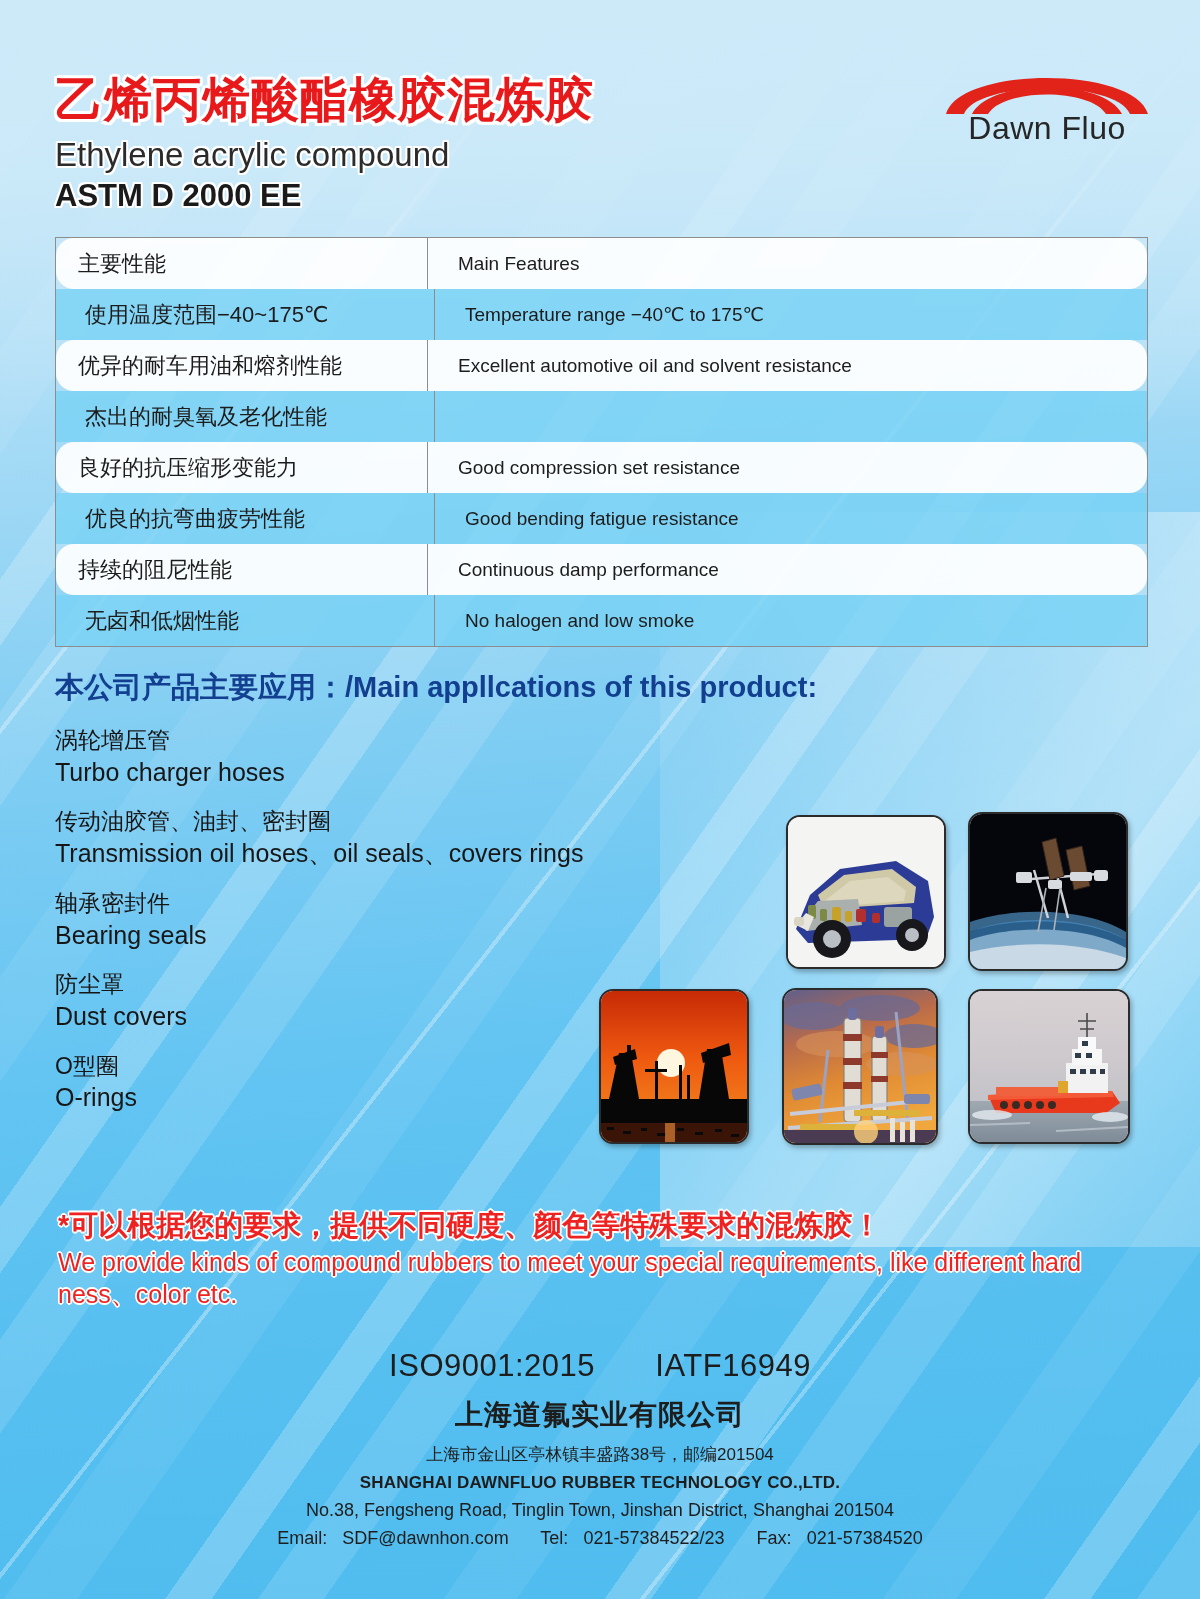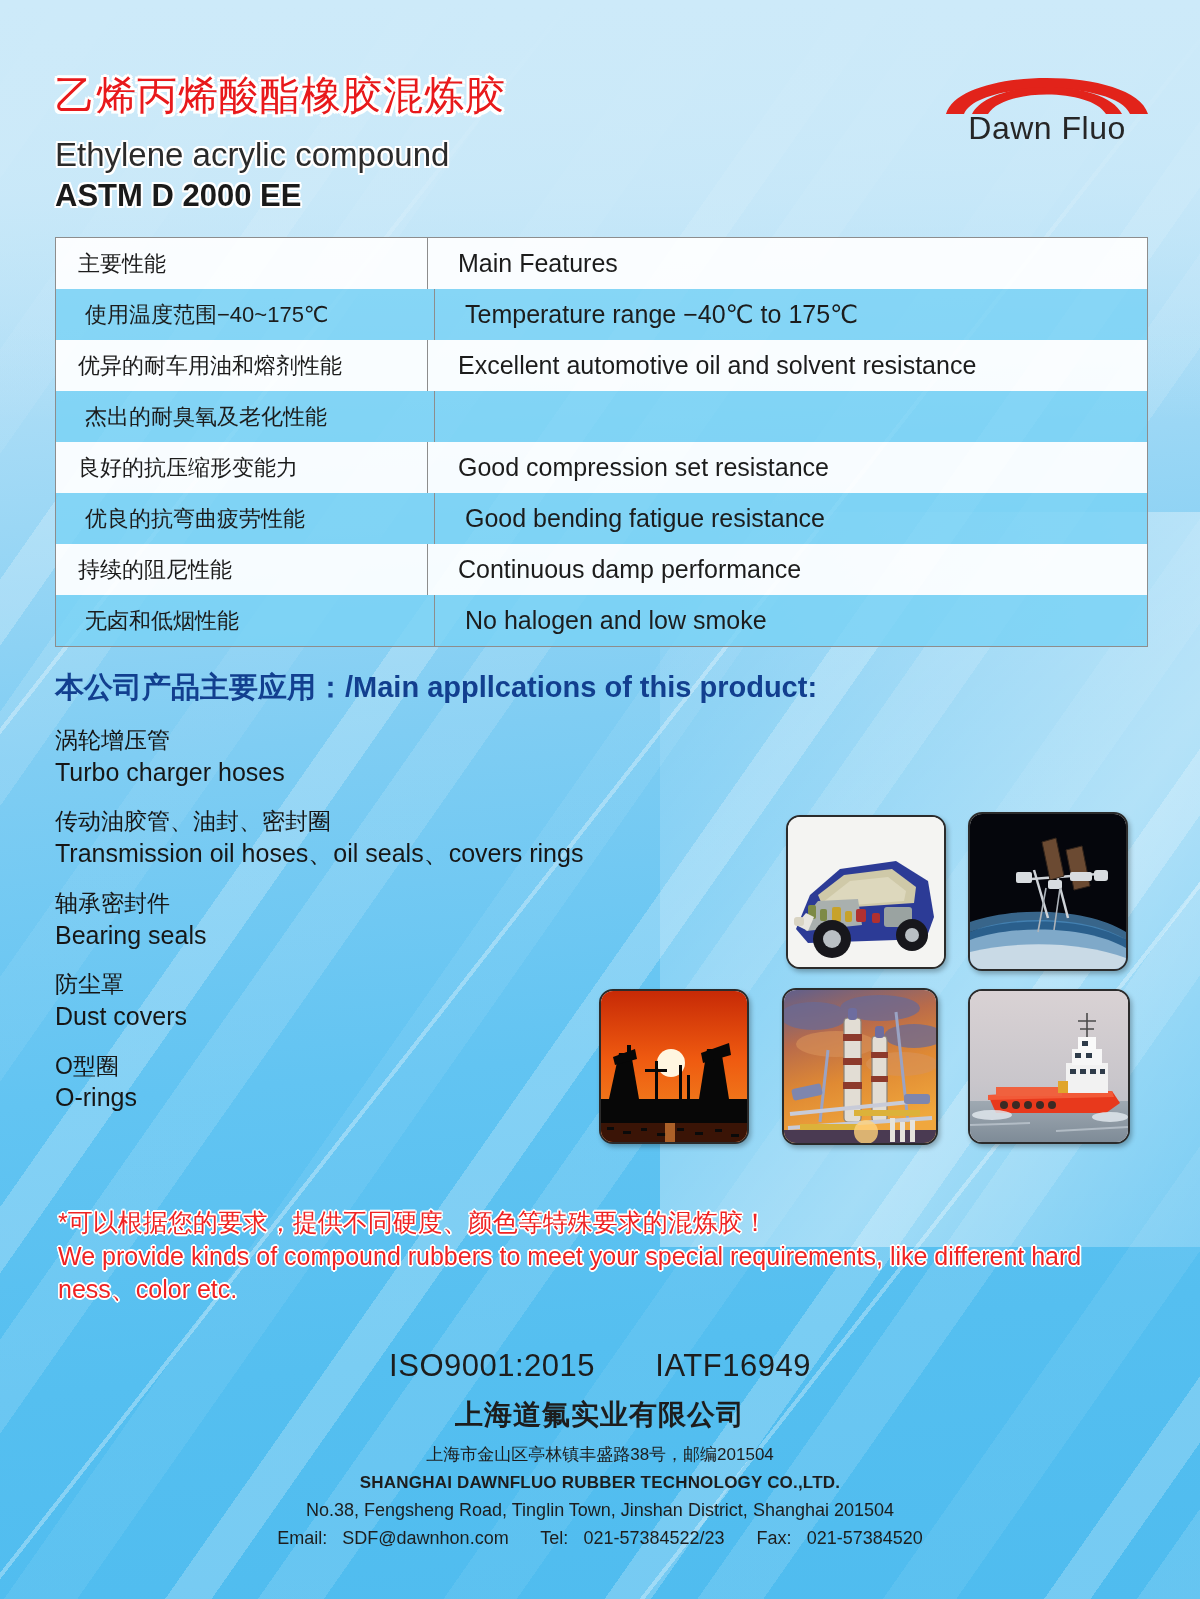--- a/index.html
+++ b/index.html
@@ -54,21 +54,21 @@
   .bg-sheen{
     position:absolute;left:55%;top:32%;width:70%;height:46%;
     background:linear-gradient(-55deg,rgba(255,255,255,0) 0%,rgba(255,255,255,0.45) 50%,rgba(255,255,255,0) 100%);
     transform:rotate(0deg);
   }
 
   
   .header{position:absolute;left:0;top:0;width:1200px;height:230px;}
   .title-cn{
     position:absolute;left:55px;top:68px;
-    font-size:40px;font-weight:normal;color:#e8191b;letter-spacing:1px;
+    font-size:48px;font-weight:bold;color:#e8191b;letter-spacing:1px;
     text-shadow:
       -2.5px -2.5px 0 #fff, 2.5px -2.5px 0 #fff, -2.5px 2.5px 0 #fff, 2.5px 2.5px 0 #fff,
       0 -3px 0 #fff, 0 3px 0 #fff, -3px 0 0 #fff, 3px 0 0 #fff;
     white-space:nowrap;
   }
   .title-en{
     position:absolute;left:55px;top:136px;
     font-size:33px;font-weight:500;color:#2b2b2b;letter-spacing:0px;
     text-shadow:-1.6px -1.6px 0 #fff,1.6px -1.6px 0 #fff,-1.6px 1.6px 0 #fff,1.6px 1.6px 0 #fff,0 -2px 0 #fff,0 2px 0 #fff,-2px 0 0 #fff,2px 0 0 #fff;
     white-space:nowrap;
@@ -87,29 +87,29 @@
     font-size:32px;font-weight:500;color:#262626;letter-spacing:0.5px;
   }
 
   
   .feature-table{
     position:absolute;left:55px;top:237px;width:1093px;
     border:1px solid #8d8d8d;box-sizing:border-box;
   }
   .frow{display:flex;height:51px;align-items:center;}
   .frow.alt{background:rgba(120,210,245,0.80);padding-left:7px;}
-  .frow.plain{background:rgba(255,255,255,0.92);}
+  .frow.plain{background:rgba(255,255,255,0.92);border-radius:18px;}
   .fcell-cn{
     width:372px;flex:0 0 372px;box-sizing:border-box;
     padding-left:22px;font-size:22px;color:#1c1c1c;
     border-right:1px solid #8d8d8d;height:100%;display:flex;align-items:center;
   }
   .fcell-en{
     flex:1;box-sizing:border-box;padding-left:30px;
-    font-size:25px;color:#1c1c1c;height:100%;display:flex;align-items:center;
+    font-size:19px;color:#1c1c1c;height:100%;display:flex;align-items:center;
     white-space:nowrap;
   }
 
   
   .app-head{
     position:absolute;left:55px;top:668px;
     font-size:29px;font-weight:bold;color:#123f8f;white-space:nowrap;
   }
   .app-list{position:absolute;left:55px;top:726px;width:700px;}
   .app-item{margin-bottom:19px;}
@@ -128,21 +128,21 @@
   .ph-refinery{left:782px;top:988px;width:152px;height:153px;}
   .ph-ship{left:968px;top:989px;width:158px;height:151px;}
   .photo svg{display:block;width:100%;height:100%;}
 
   
   .note{
     position:absolute;left:58px;top:1205px;width:1100px;
     color:#ef2222;
     text-shadow:-1.3px -1.3px 0 #fff,1.3px -1.3px 0 #fff,-1.3px 1.3px 0 #fff,1.3px 1.3px 0 #fff,0 -1.6px 0 #fff,0 1.6px 0 #fff,-1.6px 0 0 #fff,1.6px 0 0 #fff;
   }
-  .note-cn{font-size:25px;font-weight:normal;line-height:1.40;}
+  .note-cn{font-size:29px;font-weight:bold;line-height:1.40;}
   .note-en{font-size:25px;font-weight:500;line-height:1.30;}
 
   
   .footer{position:absolute;left:0;top:1348px;width:1200px;text-align:center;color:#1d1d1d;}
   .certs{font-size:31px;letter-spacing:0.5px;margin-bottom:12px;}
   .certs .gap{display:inline-block;width:42px;}
   .co-cn{font-size:28px;font-weight:bold;letter-spacing:1px;margin-bottom:9px;}
   .addr-cn{font-size:17px;margin-bottom:7px;}
   .co-en{font-size:17px;font-weight:bold;letter-spacing:0.2px;margin-bottom:7px;}
   .addr-en{font-size:18px;margin-bottom:7px;}

